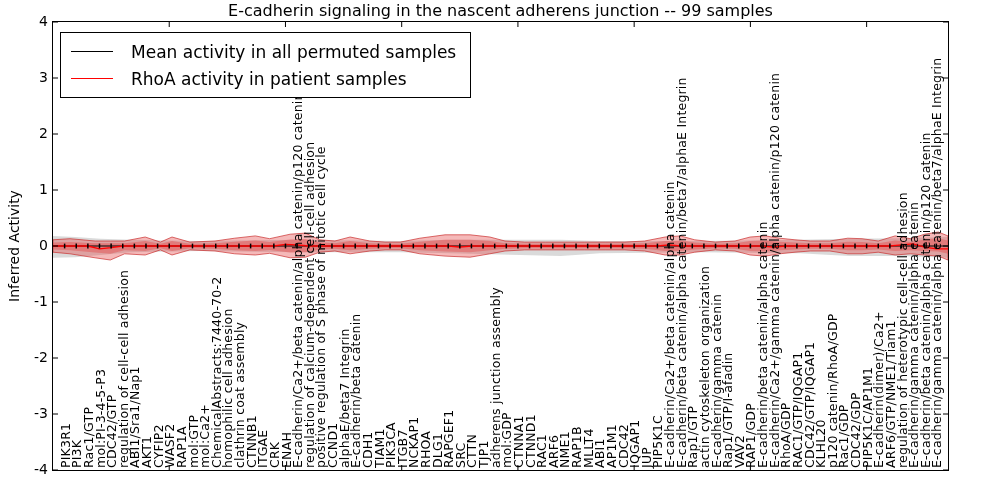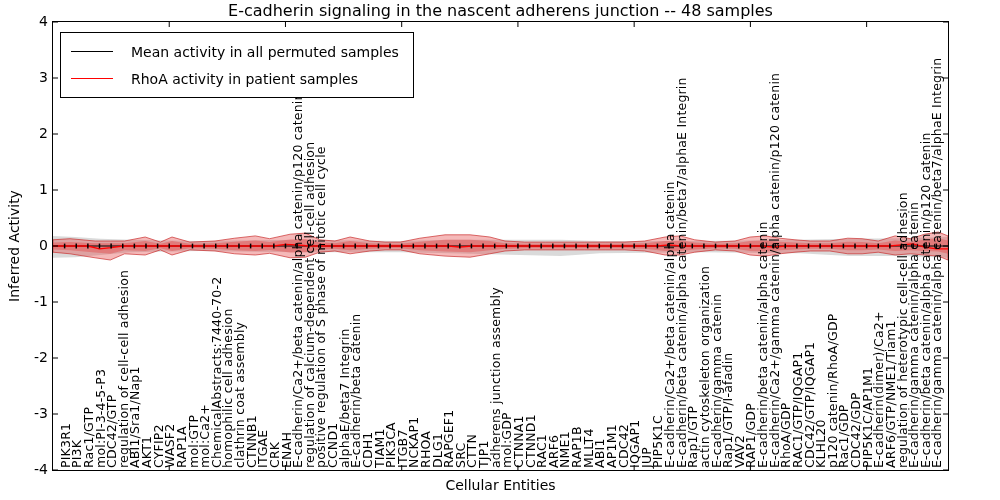--- a/index.html
+++ b/index.html
@@ -12,29 +12,28 @@
   .xt{position:absolute;white-space:nowrap;font-size:12.5px;line-height:11px;
       letter-spacing:0.2px;transform:rotate(-90deg);transform-origin:0 0;z-index:2;}
   .yt{position:absolute;left:12px;width:36px;text-align:right;font-size:14px;}
   .ylab{position:absolute;left:14px;top:246px;transform:translate(-50%,-50%) rotate(-90deg);
         font-size:14px;white-space:nowrap;}
   .xlab{position:absolute;left:53px;top:477px;width:895px;text-align:center;font-size:14px;}
   .legend{position:absolute;left:7px;top:10px;z-index:5;background:#fff;border:1px solid #000;
           padding:5px 14px 5px 10px;}
   .legend-row{display:flex;align-items:center;height:27px;}
   .legend-line{width:42px;height:0;border-top:1.7px solid #000;margin-right:18px;flex:none;}
-  .legend-text{font-size:14px;white-space:nowrap;}
+  .legend-text{font-size:17px;white-space:nowrap;}
 </style>
 </head>
 <body>
 
 <div class="figure">
-  <div class="title">E-cadherin signaling in the nascent adherens junction -- 48 samples</div>
+  <div class="title">E-cadherin signaling in the nascent adherens junction -- 99 samples</div>
   <div class="ylab">Inferred Activity</div>
-  <div class="xlab">Cellular Entities</div>
   <div id="ytick-labels">
       <div class="yt" style="top: 13px;">4</div>
       <div class="yt" style="top: 69px;">3</div>
       <div class="yt" style="top: 125px;">2</div>
       <div class="yt" style="top: 181px;">1</div>
       <div class="yt" style="top: 237px;">0</div>
       <div class="yt" style="top: 293px;">-1</div>
       <div class="yt" style="top: 349px;">-2</div>
       <div class="yt" style="top: 405px;">-3</div>
       <div class="yt" style="top: 461px;">-4</div>

